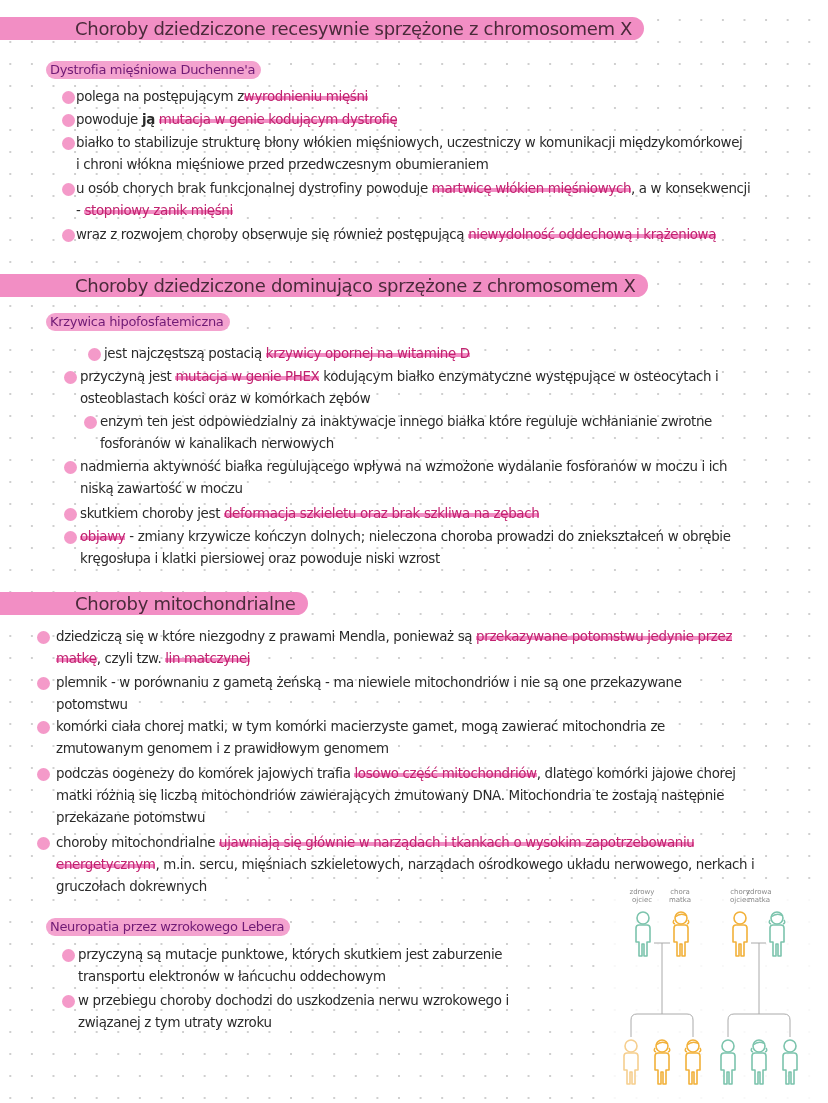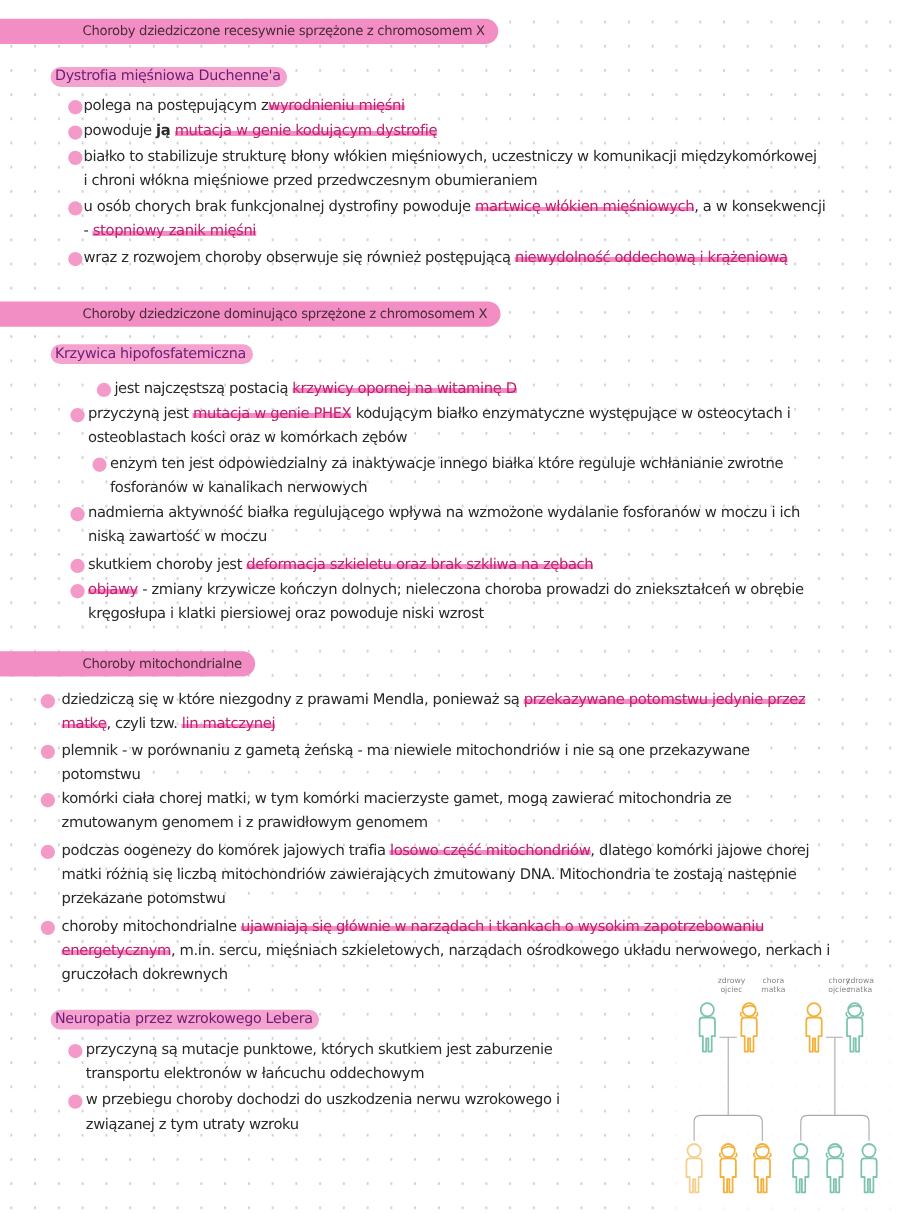--- a/index.html
+++ b/index.html
@@ -11,21 +11,21 @@
     background-position: -0.5px 9px;
     font-family: "DejaVu Sans", sans-serif;
     color: #2a2a2a;
   }
   .page { position: absolute; left: 0; top: 0; width: 828px; height: 1103px; }
   .banner {
     position: absolute; left: 0; height: 23px;
     background: #f28ec4;
     border-radius: 0 12px 12px 0;
     color: #4a2a3a;
-    font-size: 12px; line-height: 23px;
+    font-size: 18px; line-height: 23px;
     padding-left: 75px; padding-right: 12px;
     letter-spacing: -0.3px;
     white-space: nowrap;
   }
   .subtitle {
     position: absolute; height: 18px;
     background: #f4a3cf;
     border-radius: 9px;
     color: #701a75;
     font-size: 13px; line-height: 18px;
@@ -38,21 +38,21 @@
     position: absolute; width: 13px; height: 13px; border-radius: 50%;
     background: #f49ac9; top: 5px;
   }
   .item .line { white-space: nowrap; display: block; }
   .hl {
     background: linear-gradient(transparent 45%, #f28ec4 45%, #f28ec4 75%, transparent 75%);
     color: #c2216f;
   }
   .b { font-weight: bold; }
   .diagram { position: absolute; left: 614px; top: 884px; width: 210px; height: 215px; background: rgba(255,255,255,0.85); }
-  .diagram .cap { position: absolute; font-size: 7px; line-height: 8px; color: #888; text-align: center; width: 40px; margin-left: 23px; }
+  .diagram .cap { position: absolute; font-size: 7px; line-height: 8px; color: #888; text-align: center; width: 40px; }
 </style>
 </head>
 <body>
 
 <div class="page">
 
   <div class="banner" style="top:17px;">Choroby dziedziczone recesywnie sprzężone z chromosomem X</div>
   <div class="subtitle" style="left:46px; top:61px;">Dystrofia mięśniowa Duchenne'a</div>
   <div id="list-xr">
       <div class="item" style="left: 76px; top: 86px;">

